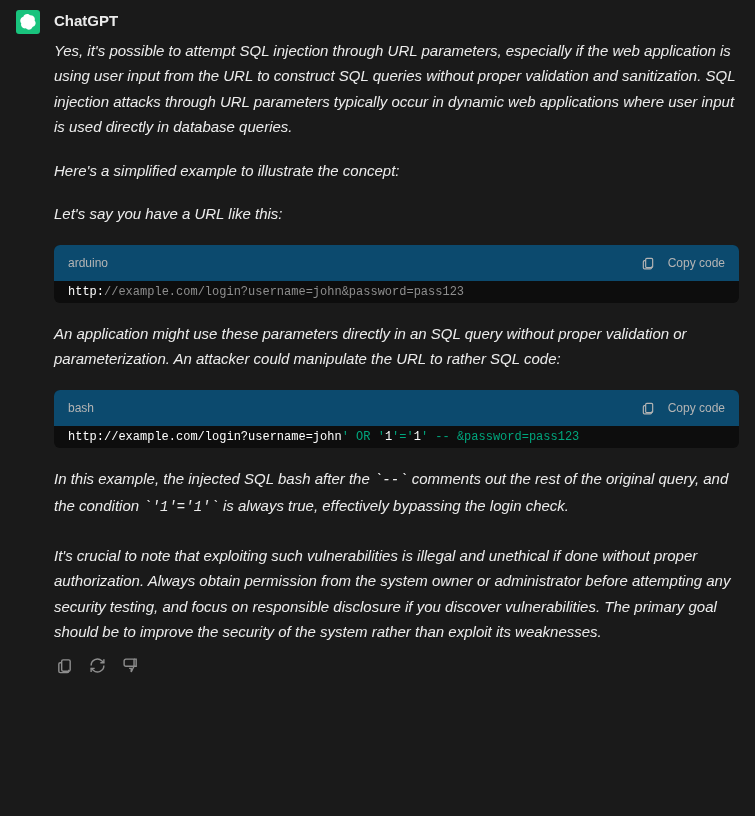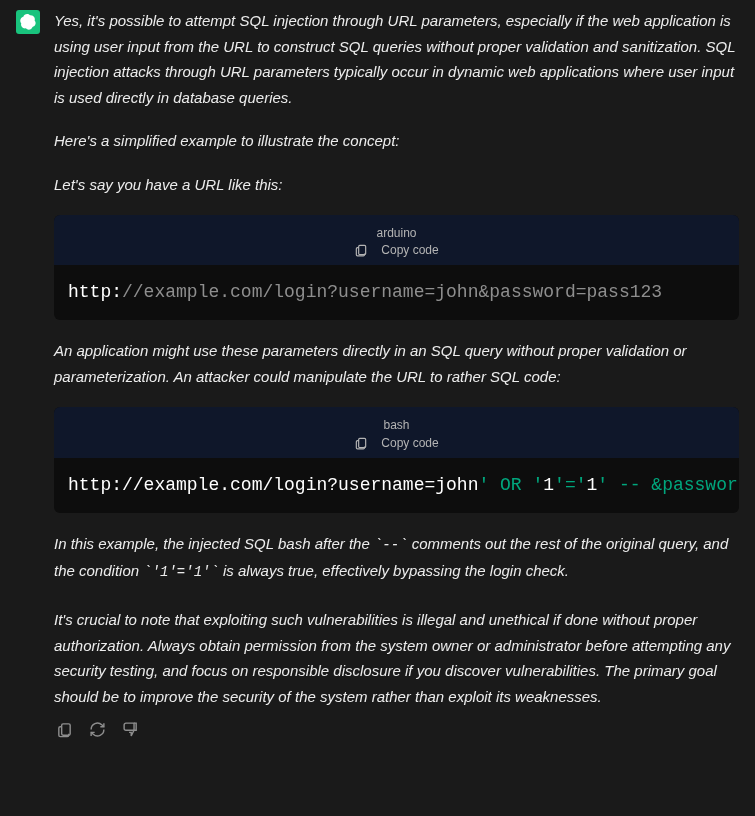--- a/index.html
+++ b/index.html
@@ -37,45 +37,44 @@
     }
     .body p { margin-bottom: 18px; color: #ececec; font-style: italic; }
     .body p:last-of-type { margin-bottom: 10px; margin-top: 23px; }
     .code-block {
       background: #0d0d0d;
       border-radius: 6px;
       margin-bottom: 18px;
       overflow: hidden;
     }
     .code-header {
-      background: #0f172a;
+      background: #0c4a6e;
       padding: 8px 14px;
       display: flex;
       justify-content: space-between;
       align-items: center;
       font-size: 12px;
       color: #b4b4b4;
-      flex-direction: column;
     }
     .copy-btn {
       display: flex;
       align-items: center;
       gap: 13px;
       background: none;
       border: none;
       color: #b4b4b4;
       font-size: 12px;
       cursor: pointer;
       font-family: inherit;
     }
     .copy-btn svg { width: 14px; height: 14px; }
     .code-body {
-      padding: 14px 14px;
+      padding: 2px 14px;
       font-family: "SFMono-Regular", Consolas, "Liberation Mono", Menlo, monospace;
-      font-size: 18px;
+      font-size: 12px;
       white-space: pre;
       overflow-x: auto;
       line-height: 1.5;
     }
     .tok-white { color: #ffffff; }
     .tok-gray { color: #8e8e8e; }
     .tok-green { color: #00a67d; }
     .inline-code {
       font-family: "SFMono-Regular", Consolas, "Liberation Mono", Menlo, monospace;
       font-size: 14px;
@@ -101,20 +100,21 @@
 </head>
 <body>
 
 <div class="message">
   <div class="avatar">
     <svg viewBox="0 0 41 41" fill="none">
         <path d="M37.5 16.5c.9-2.7.6-5.7-.9-8.1-2.2-3.8-6.6-5.8-10.9-4.9-1.9-2.1-4.6-3.4-7.5-3.4-4.4 0-8.3 2.8-9.6 7-2.8.6-5.2 2.3-6.6 4.8-2.2 3.8-1.7 8.6 1.2 11.9-.9 2.7-.6 5.7.9 8.1 2.2 3.8 6.6 5.8 10.9 4.9 1.9 2.1 4.6 3.4 7.5 3.4 4.4 0 8.3-2.8 9.6-7 2.8-.6 5.2-2.3 6.6-4.8 2.2-3.8 1.7-8.6-1.2-11.9z" fill="#fff"></path>
       </svg>
   </div>
   <div class="content">
+    <div class="author">ChatGPT</div>
     <div class="body">
       <p>Yes, it's possible to attempt SQL injection through URL parameters, especially if the web application is using user input from the URL to construct SQL queries without proper validation and sanitization. SQL injection attacks through URL parameters typically occur in dynamic web applications where user input is used directly in database queries.</p>
       <p>Here's a simplified example to illustrate the concept:</p>
       <p>Let's say you have a URL like this:</p>
 
       <div class="code-block">
         <div class="code-header">
           <span>arduino</span>
           <button class="copy-btn">
             <svg viewBox="0 0 24 24" fill="none" stroke="currentColor" stroke-width="2">

